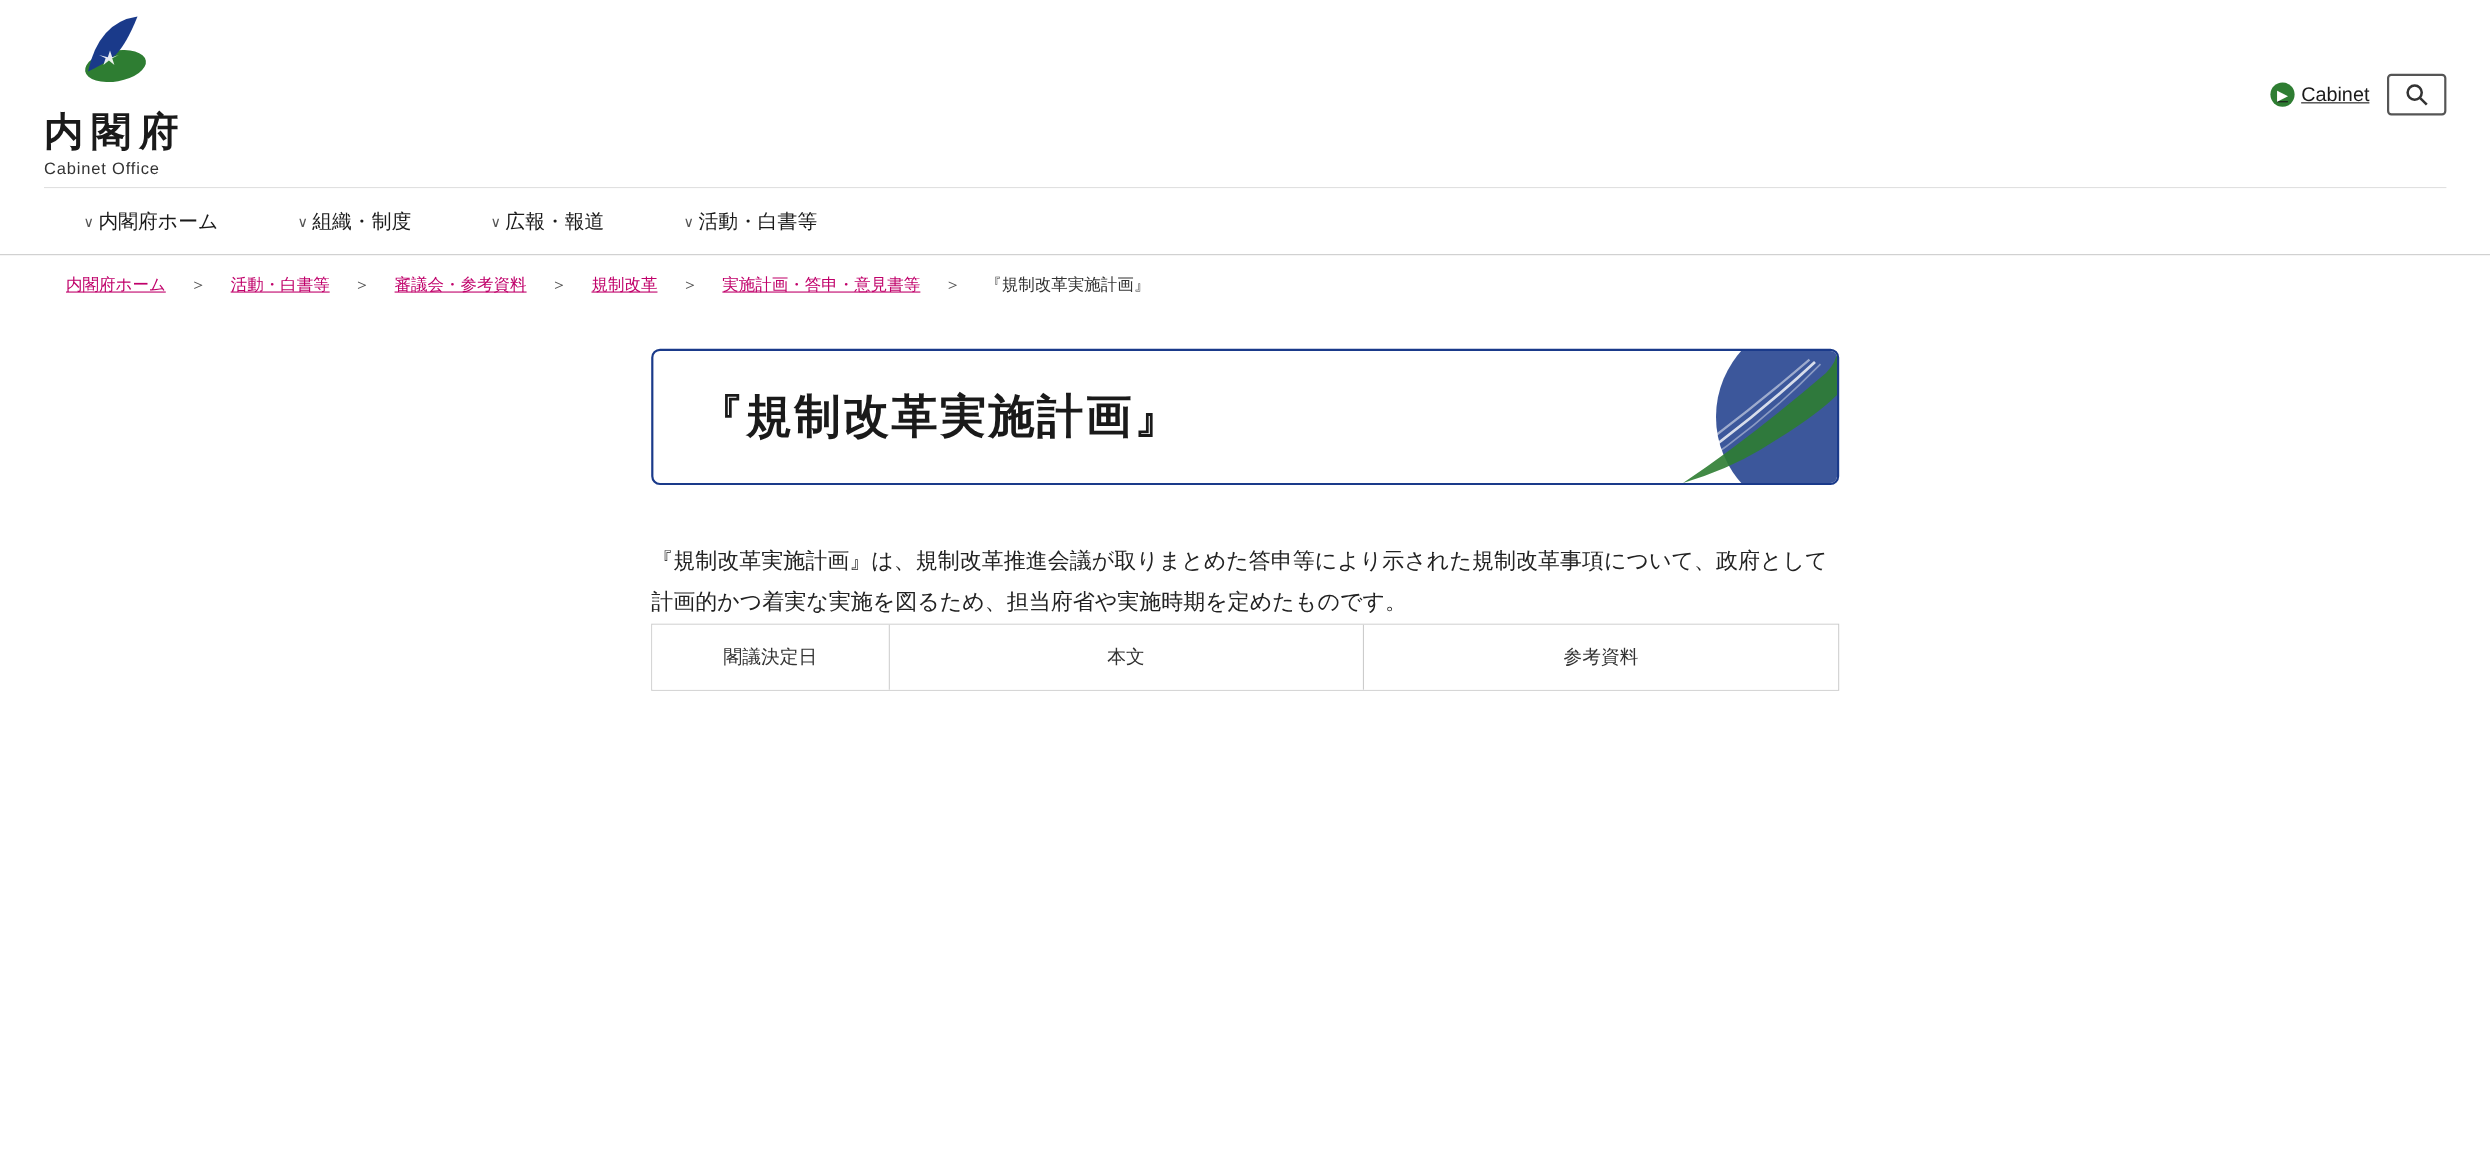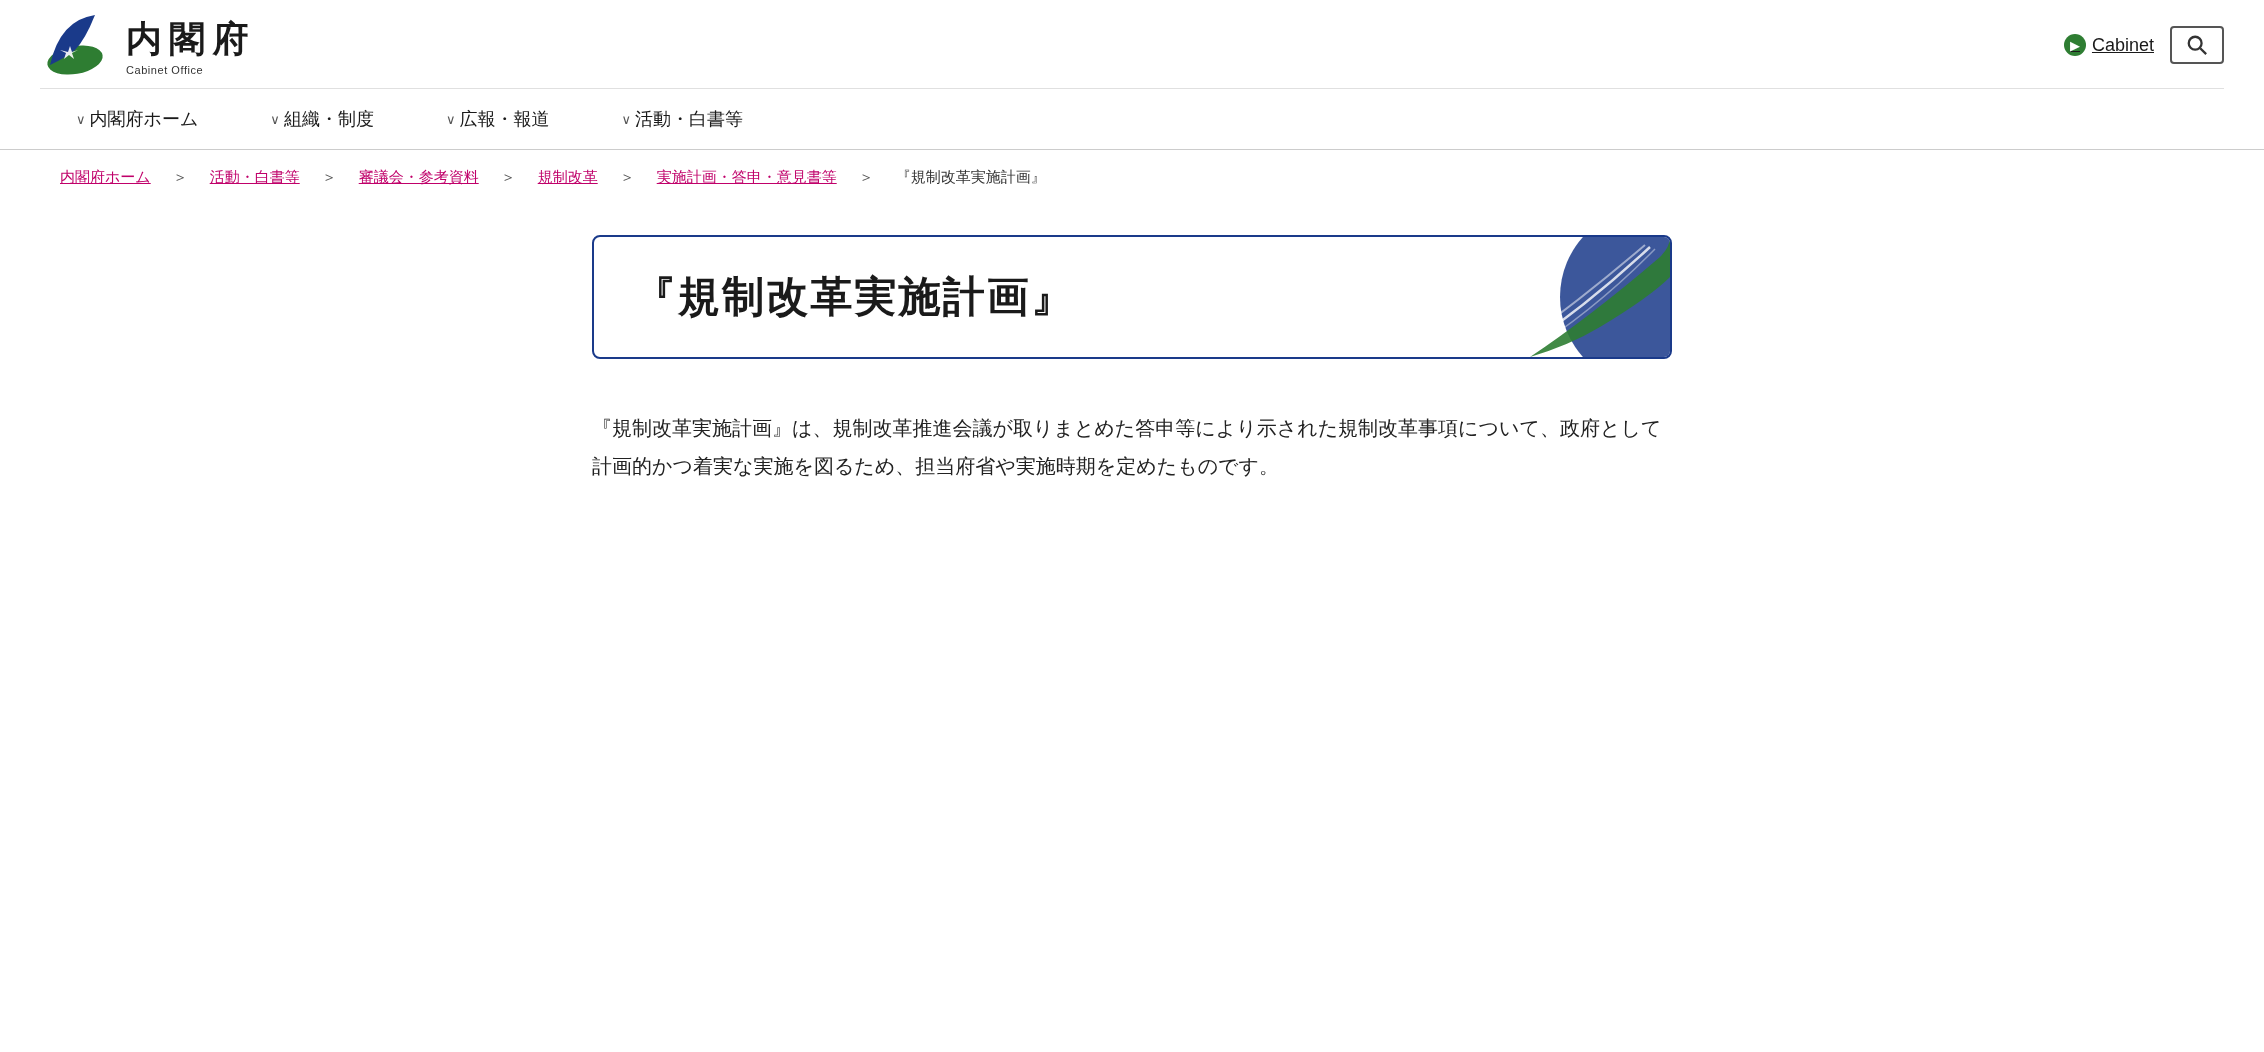--- a/index.html
+++ b/index.html
@@ -19,37 +19,38 @@
       display: flex;
       align-items: center;
       justify-content: space-between;
       padding: 10px 0 8px 0;
       border-bottom: 1px solid #e0e0e0;
     }
     .logo-area {
       display: flex;
       align-items: center;
       gap: 16px;
+      flex-direction: column;
     }
     .logo-icon {
       width: 70px;
       height: 70px;
     }
     .logo-text-area {
       display: flex;
       flex-direction: column;
     }
     .logo-title {
       font-size: 36px;
       font-weight: bold;
       letter-spacing: 0.2em;
       color: #1a1a1a;
     }
     .logo-sub {
-      font-size: 11px;
+      font-size: 15px;
       color: #333;
       letter-spacing: 0.05em;
     }
     .header-right {
       display: flex;
       align-items: center;
       gap: 16px;
     }
     .english-link {
       display: flex;
@@ -268,13 +269,18 @@
 
         <path d="M60 120 Q130 75 200 10" stroke="white" stroke-width="2.5" fill="none" opacity="0.8"></path>
         <path d="M50 120 Q120 72 195 8" stroke="white" stroke-width="2" fill="none" opacity="0.5"></path>
         <path d="M70 120 Q140 78 205 12" stroke="white" stroke-width="1.5" fill="none" opacity="0.4"></path>
       </svg>
     </div>
   </div>
 
   <p class="description">『規制改革実施計画』は、規制改革推進会議が取りまとめた答申等により示された規制改革事項について、政府として計画的かつ着実な実施を図るため、担当府省や実施時期を定めたものです。</p>
 
+  <div class="table-header table-bottom-border">
+    <div class="table-header-cell">閣議決定日</div>
+    <div class="table-header-cell">本文</div>
+    <div class="table-header-cell">参考資料</div>
+  </div>
 </div>
 
 </body></html>

